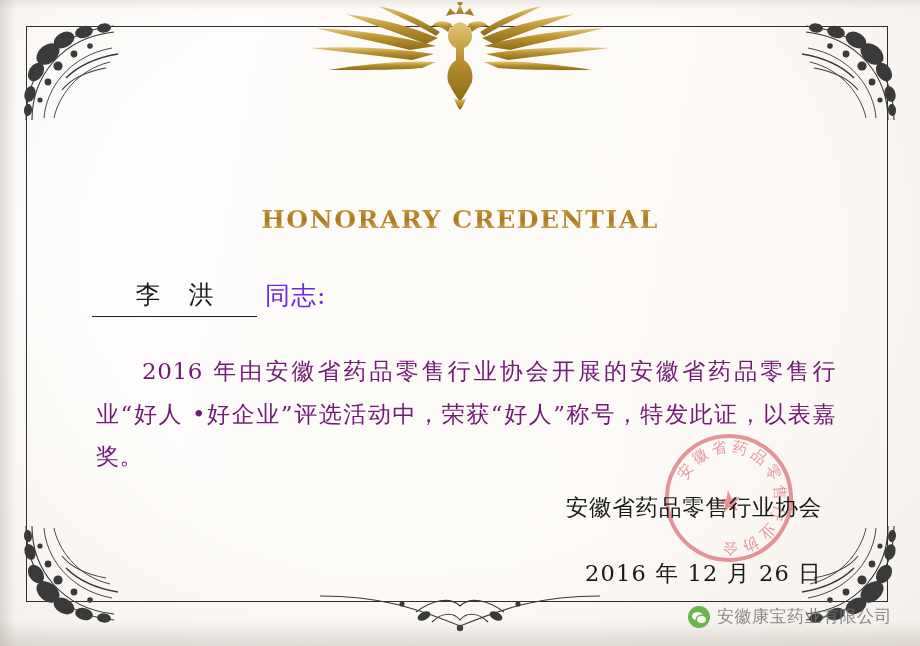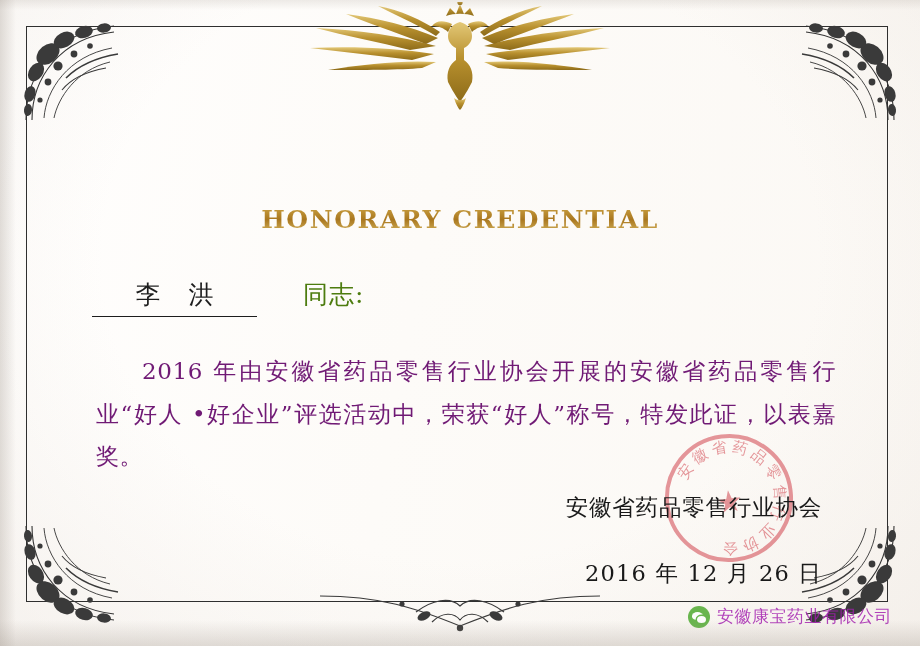--- a/index.html
+++ b/index.html
@@ -129,42 +129,40 @@
     color: transparent;
     -webkit-text-fill-color: transparent;
   }
 
   
   .recipient-row {
     position: absolute;
     top: 278px;
     left: 92px;
     display: flex;
-    align-items: flex-start;
-    font-family: "DejaVu Serif", serif;
-    gap: 32px;
+    align-items: flex-end;
+    font-family: "DejaVu Serif", serif;
   }
   .recipient-name {
     display: inline-block;
     width: 165px;
     text-align: center;
     font-size: 25px;
     color: #1d1d1d;
     letter-spacing: 10px;
     text-indent: 10px;
     padding-bottom: 5px;
     border-bottom: 1.6px solid #1d1d1d;
   }
   .recipient-suffix {
     font-size: 25px;
-    color: #4d7c0f;
+    color: #6d28d9;
     padding-bottom: 5px;
     padding-left: 8px;
     letter-spacing: 1px;
-    margin-left: 6px;
   }
 
   
   .body-text {
     position: absolute;
     top: 350px;
     left: 96px;
     width: 740px;
     font-family: "DejaVu Serif", serif;
     font-size: 23px;
@@ -239,21 +237,21 @@
     position: absolute;
     left: 9px; top: 10px;
     width: 9px; height: 7px;
     background: #fff;
     border-radius: 50%;
     box-shadow: 0 0 0 1.4px #4aa82b;
   }
   .wm-text {
     font-family: "DejaVu Sans", sans-serif;
     font-size: 17px;
-    color: #a21caf;
+    color: #737373;
     letter-spacing: 0.5px;
     white-space: nowrap;
   }
 </style>
 </head>
 <body>
 
 <div id="certificate">
 
   <div class="paper-tint"></div>

